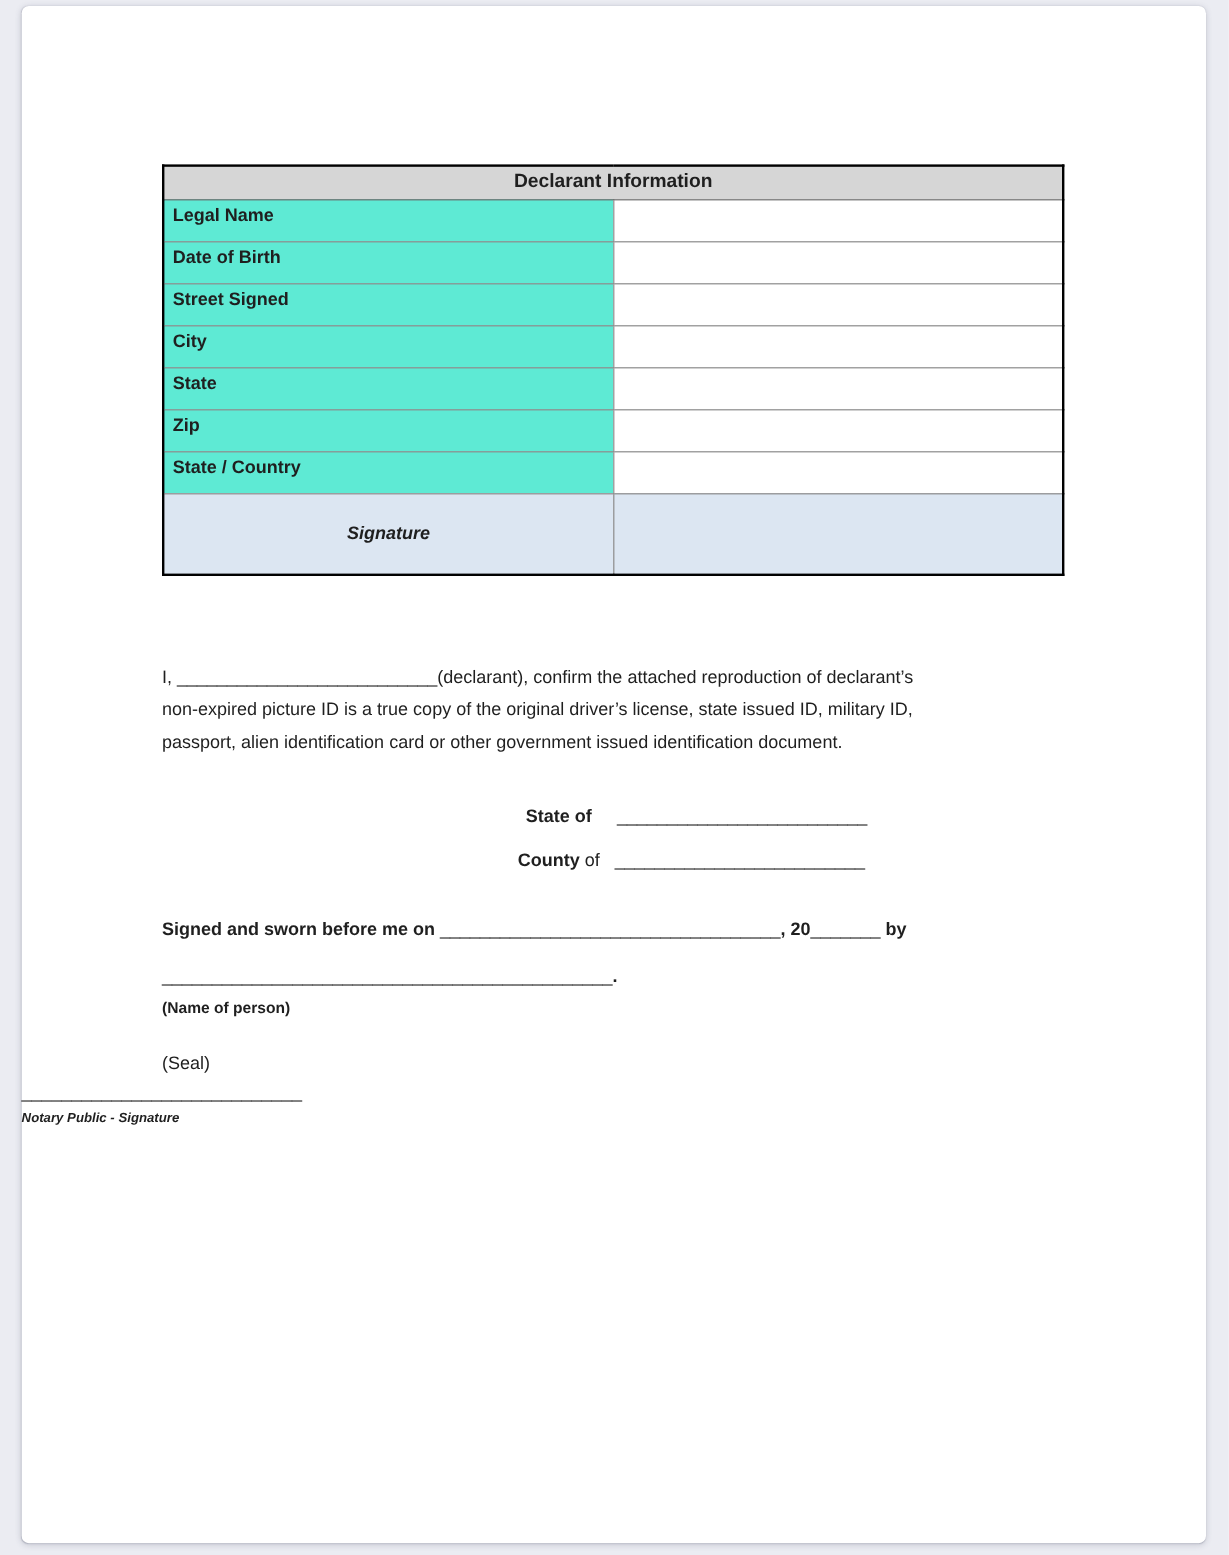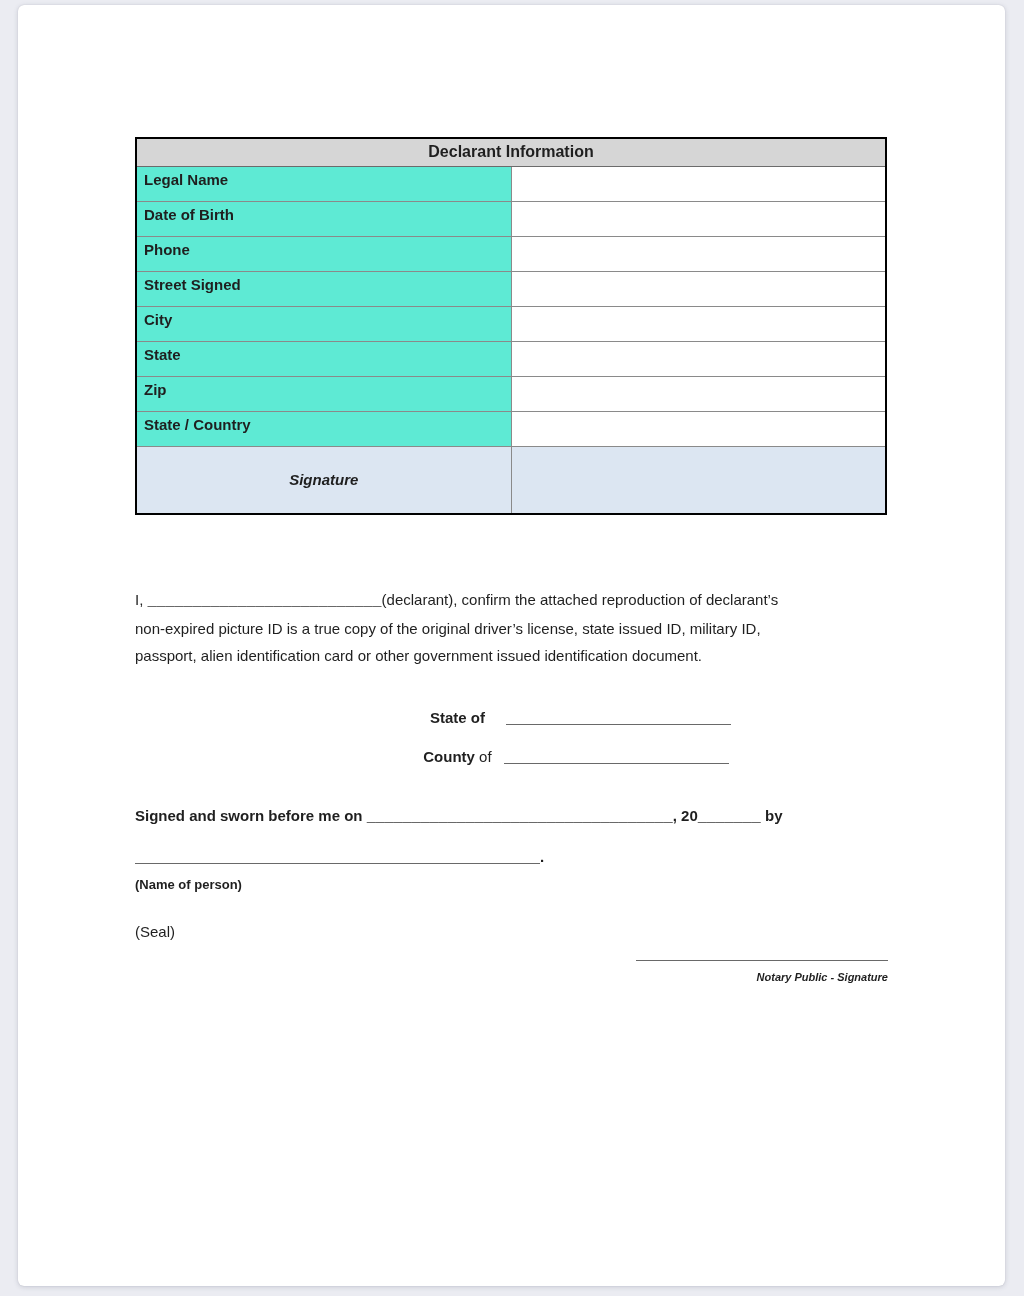--- a/index.html
+++ b/index.html
@@ -72,52 +72,48 @@
   .pair-label { display: inline-block; }
   .state-label { width: 97px; }
   .county-label { width: 93px; }
   .sworn-line { margin-top: 35px; margin-left: 117px; line-height: 22px; }
   .name-line { margin-top: 17px; margin-left: 117px; line-height: 22px; }
   .name-caption {
     margin-top: 7px; margin-left: 117px;
     font-size: 13px; font-weight: bold; line-height: 16px;
   }
   .seal { margin-top: 28px; margin-left: 117px; line-height: 22px; }
-  .notary { margin-top: 2px; margin-right: 117px; text-align: right; }
+  .notary { margin-top: 2px; margin-right: 117px; }
   .notary-line { line-height: 22px; font-size: 15px; }
   .notary-caption {
     margin-top: 2px;
     font-size: 11px; font-weight: bold; font-style: italic;
     line-height: 16px;
   }
-  .blank { letter-spacing: 0; white-space: nowrap; font-family: Liberation Mono, monospace; }
+  .blank { letter-spacing: 0; white-space: nowrap; }
 </style>
 </head>
 <body>
 
 <div class="page">
   <div class="content">
 
     <table class="decl">
       <thead>
         <tr>
           <th class="title" colspan="2">Declarant Information</th>
         </tr>
       </thead>
       <tbody>
         <tr>
           <td class="lbl">Legal Name</td>
           <td class="val"></td>
         </tr>
         <tr>
           <td class="lbl">Date of Birth</td>
-          <td class="val"></td>
-        </tr>
-        <tr>
-          <td class="lbl">Phone</td>
           <td class="val"></td>
         </tr>
         <tr>
           <td class="lbl">Street Signed</td>
           <td class="val"></td>
         </tr>
         <tr>
           <td class="lbl">City</td>
           <td class="val"></td>
         </tr>

